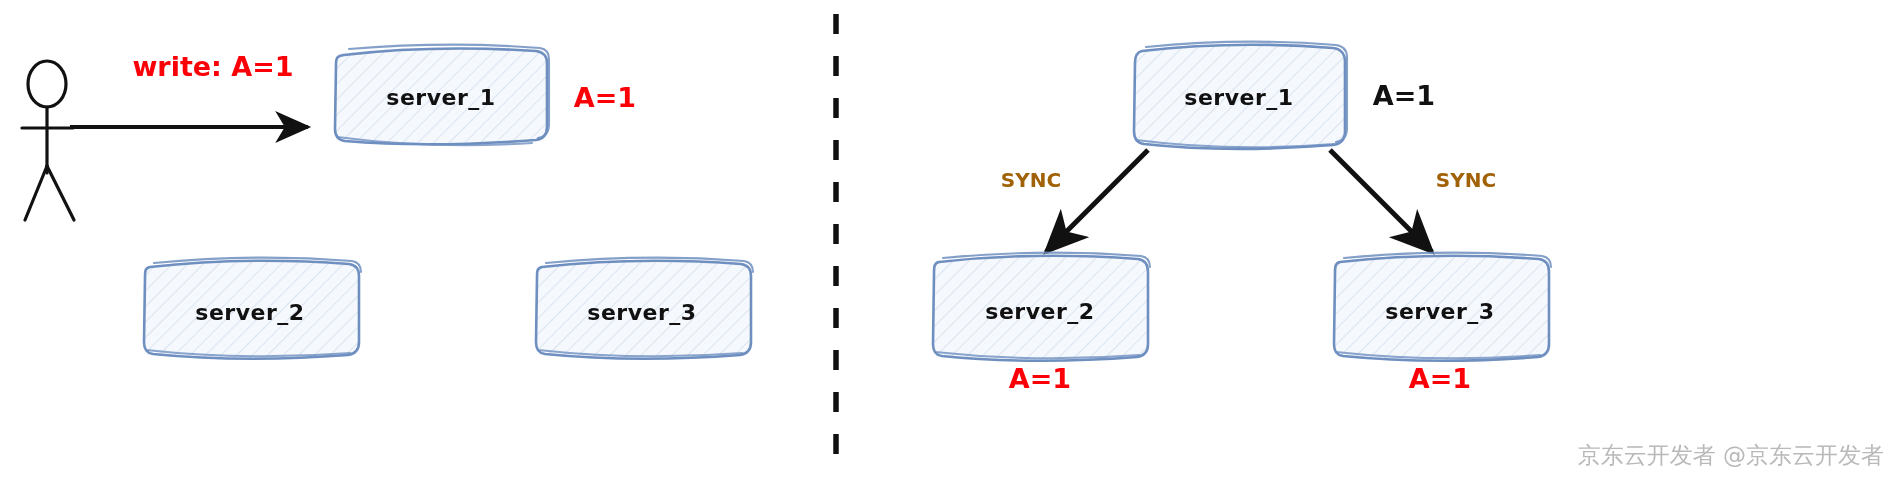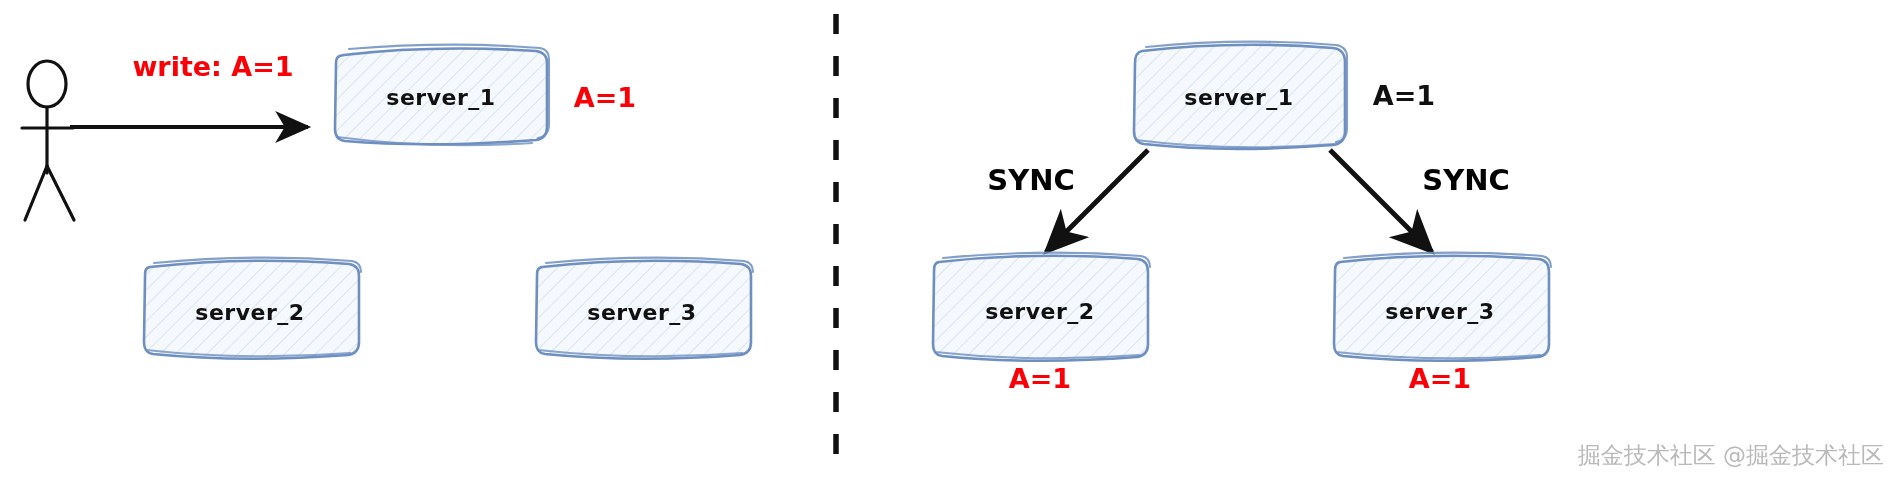--- a/index.html
+++ b/index.html
@@ -7,21 +7,21 @@
        font-family:"DejaVu Sans","Liberation Sans",sans-serif;}
   #stage{position:relative;width:1890px;height:480px;background:#fff;}
   #sketch{position:absolute;left:0;top:0;width:1890px;height:480px;}
   .lbl{position:absolute;white-space:nowrap;font-weight:700;
        font-family:"DejaVu Sans","Liberation Sans",sans-serif;
        -webkit-font-smoothing:antialiased;}
   .node-label{color:#111111;font-size:22px;letter-spacing:.5px;
               transform:translate(-50%,-50%);}
   .red{color:#fb0007;font-size:27px;transform:translate(-50%,-50%);}
   .black-state{color:#111111;font-size:27px;transform:translate(-50%,-50%);}
-  .sync{color:#000000;font-size:29px;transform:translate(-50%,-50%);}
+  .sync{color:#a16207;font-size:20px;transform:translate(-50%,-50%);}
   .write{color:#fb0007;font-size:27px;transform:translate(-50%,-50%);}
   .watermark{position:absolute;color:#b9b9b9;font-size:23px;
              white-space:nowrap;font-weight:400;
              font-family:"DejaVu Sans","Liberation Sans",sans-serif;
              transform:translate(-100%,-50%);}
 </style>
 </head>
 <body>
 
 <div id="stage">
@@ -166,15 +166,15 @@
   <div class="lbl sync" style="left:1466px;top:180px;">SYNC</div>
 
   <div class="lbl node-label" style="left:1040px;top:311px;">server_2</div>
 
   <div class="lbl red" style="left:1040px;top:378px;">A=1</div>
 
   <div class="lbl node-label" style="left:1440px;top:311px;">server_3</div>
 
   <div class="lbl red" style="left:1440px;top:378px;">A=1</div>
 
-  <div class="watermark" style="left:1884px;top:455px;">掘金技术社区 @掘金技术社区</div>
+  <div class="watermark" style="left:1884px;top:455px;">京东云开发者 @京东云开发者</div>
 
 </div>
 
 </body></html>

